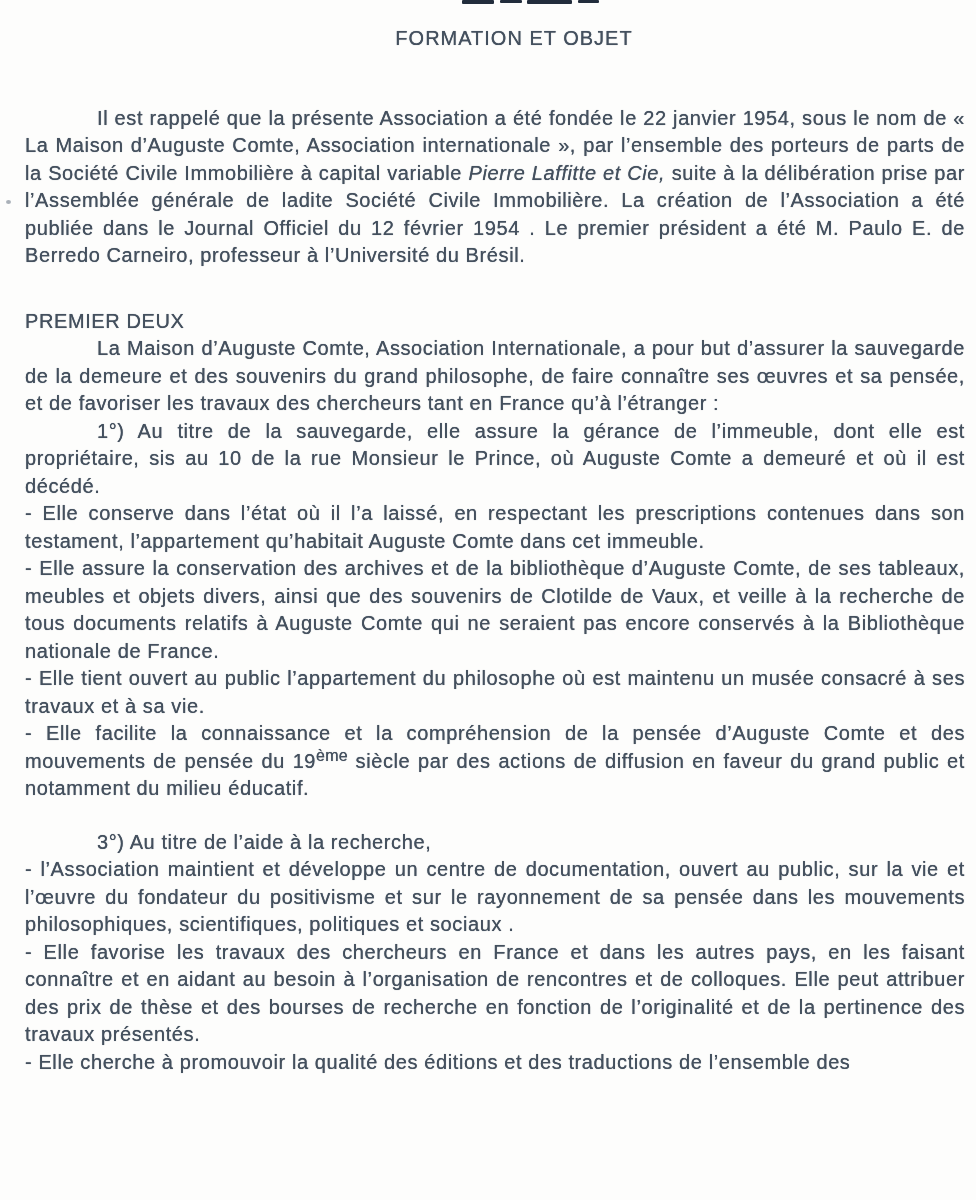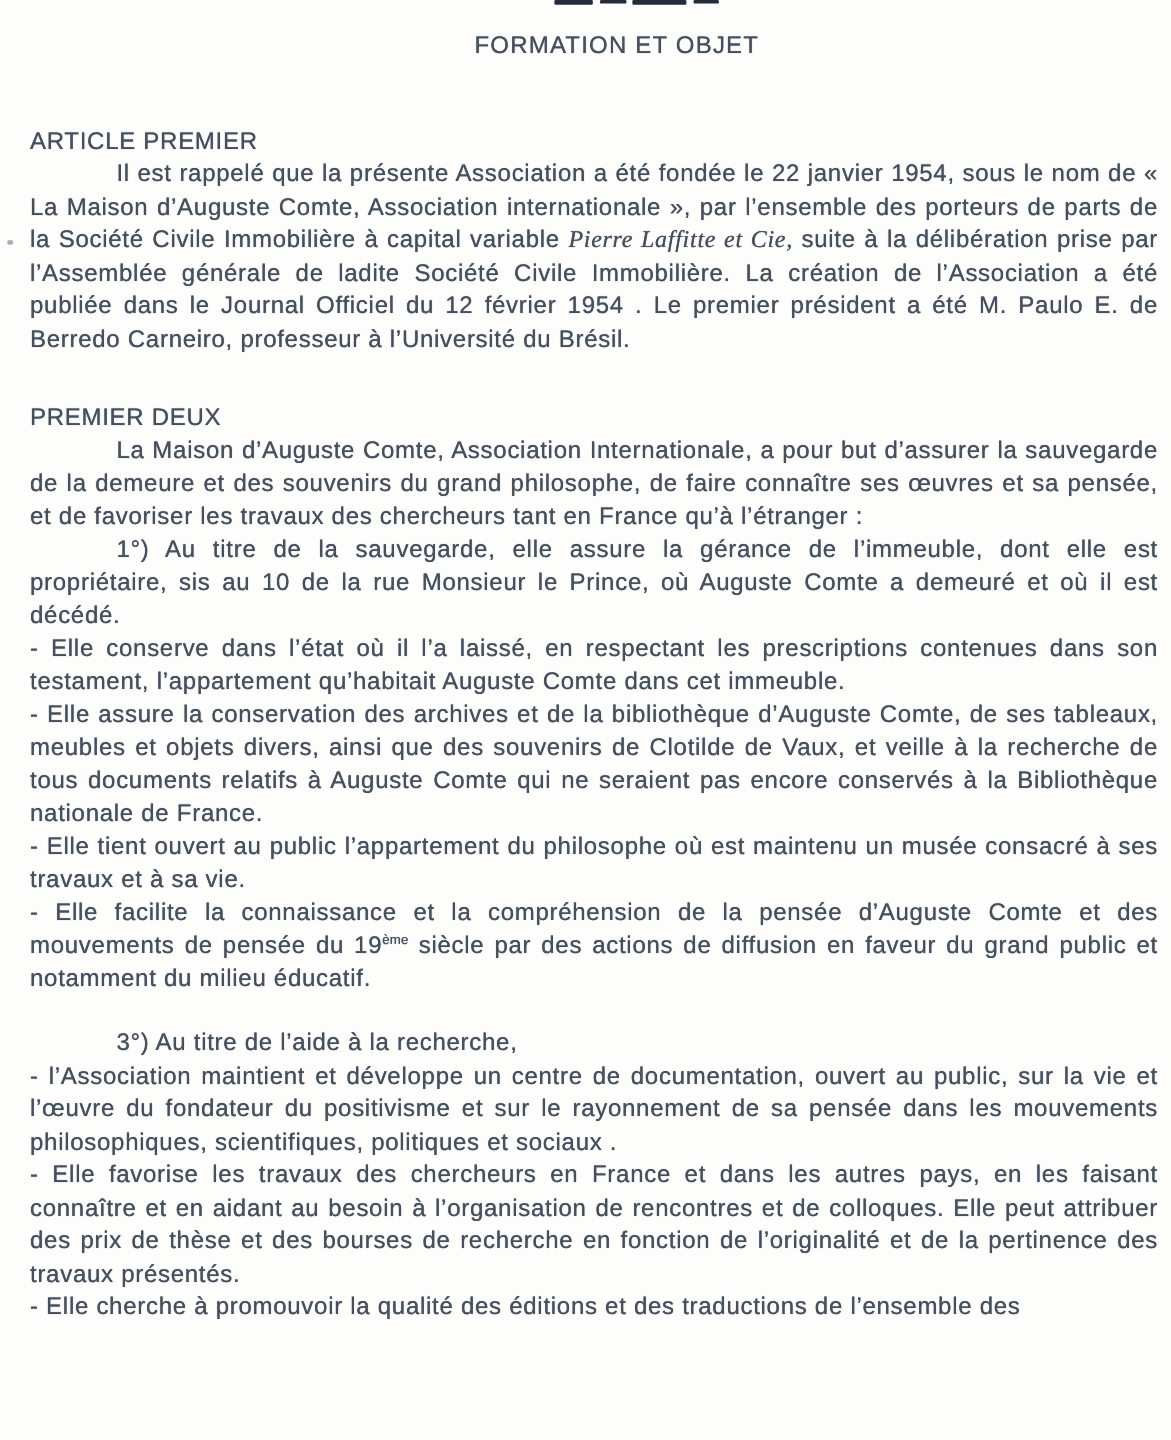--- a/index.html
+++ b/index.html
@@ -19,39 +19,38 @@
     margin-bottom:52px;
     padding-left:52px;
     text-align:center;
     letter-spacing:1px;
   }
   .body-col { padding:0 11px 0 25px; }
   .heading { text-align:left; }
   .para { text-align:justify; }
   .para.indent { text-indent:72px; }
   .gap { width:100%; }
-  em { font-style:italic;font-family:Liberation Serif, serif; }
-  sup { font-size:11px; line-height:0; vertical-align:baseline; position:relative; top:-7px; letter-spacing:0.2px; }
+  em { font-style:italic; }
+  sup { font-size:16px; line-height:0; vertical-align:baseline; position:relative; top:-7px; letter-spacing:0.2px; }
   .artifact { position:absolute; border-radius:1px; }
   .speck { position:absolute; border-radius:50%; }
 </style>
 </head>
 <body>
 
 <div class="page" style="color: rgb(68, 80, 94); background: rgb(253, 253, 252);">
   <div id="artifacts">
       <div class="artifact" style="left: 462px; top: 0px; width: 32px; height: 4px; background: rgb(34, 45, 60);"></div>
       <div class="artifact" style="left: 500px; top: 0px; width: 22px; height: 3px; background: rgb(34, 45, 60);"></div>
       <div class="artifact" style="left: 527px; top: 0px; width: 45px; height: 4px; background: rgb(34, 45, 60);"></div>
       <div class="artifact" style="left: 578px; top: 0px; width: 21px; height: 3px; background: rgb(34, 45, 60);"></div>
       <div class="speck" style="left: 6px; top: 200px; width: 5px; height: 4px; background: rgb(169, 176, 184);"></div>
     </div>
   <div class="doc-title">FORMATION ET OBJET</div>
   <div class="body-col" id="doc-body">
-      <div class="heading"><span>ARTICLE PREMIER</span></div>
       <p class="para indent"><span>Il est rappelé que la présente Association a été fondée le 22 janvier 1954, sous le nom de « La Maison d’Auguste Comte, Association internationale », par l’ensemble des porteurs de parts de la Société Civile Immobilière à capital variable </span><em>Pierre Laffitte et Cie,</em><span> suite à la délibération prise par l’Assemblée générale de ladite Société Civile Immobilière. La création de l’Association a été publiée dans le Journal Officiel du 12 février 1954 . Le premier président a été M. Paulo E. de Berredo Carneiro, professeur à l’Université du Brésil.</span></p>
       <div class="gap" style="height: 38px;"></div>
       <div class="heading"><span>PREMIER DEUX</span></div>
       <p class="para indent"><span>La Maison d’Auguste Comte, Association Internationale, a pour but d’assurer la sauvegarde de la demeure et des souvenirs du grand philosophe, de faire connaître ses œuvres et sa pensée, et de favoriser les travaux des chercheurs tant en France qu’à l’étranger :</span></p>
       <p class="para indent"><span>1°) Au titre de la sauvegarde, elle assure la gérance de l’immeuble, dont elle est propriétaire, sis au 10 de la rue Monsieur le Prince, où Auguste Comte a demeuré et où il est décédé.</span></p>
       <p class="para"><span>- Elle  conserve dans l’état où il l’a laissé, en respectant les prescriptions contenues dans son testament, l’appartement qu’habitait Auguste Comte dans cet immeuble.</span></p>
       <p class="para"><span>- Elle assure la conservation des archives et de la bibliothèque d’Auguste Comte, de ses tableaux, meubles et objets divers, ainsi que des souvenirs de Clotilde de Vaux, et veille à la recherche de tous documents relatifs à Auguste Comte qui ne seraient pas encore conservés à la Bibliothèque nationale de France.</span></p>
       <p class="para"><span>- Elle tient ouvert au public l’appartement du philosophe où est maintenu un musée consacré à ses travaux et à sa vie.</span></p>
       <p class="para"><span>- Elle facilite la connaissance et la compréhension de la pensée d’Auguste Comte et des mouvements de pensée du 19</span><sup>ème</sup><span> siècle par des actions de diffusion en faveur du grand public et notamment du milieu éducatif.</span></p>
       <div class="gap" style="height: 26px;"></div>

